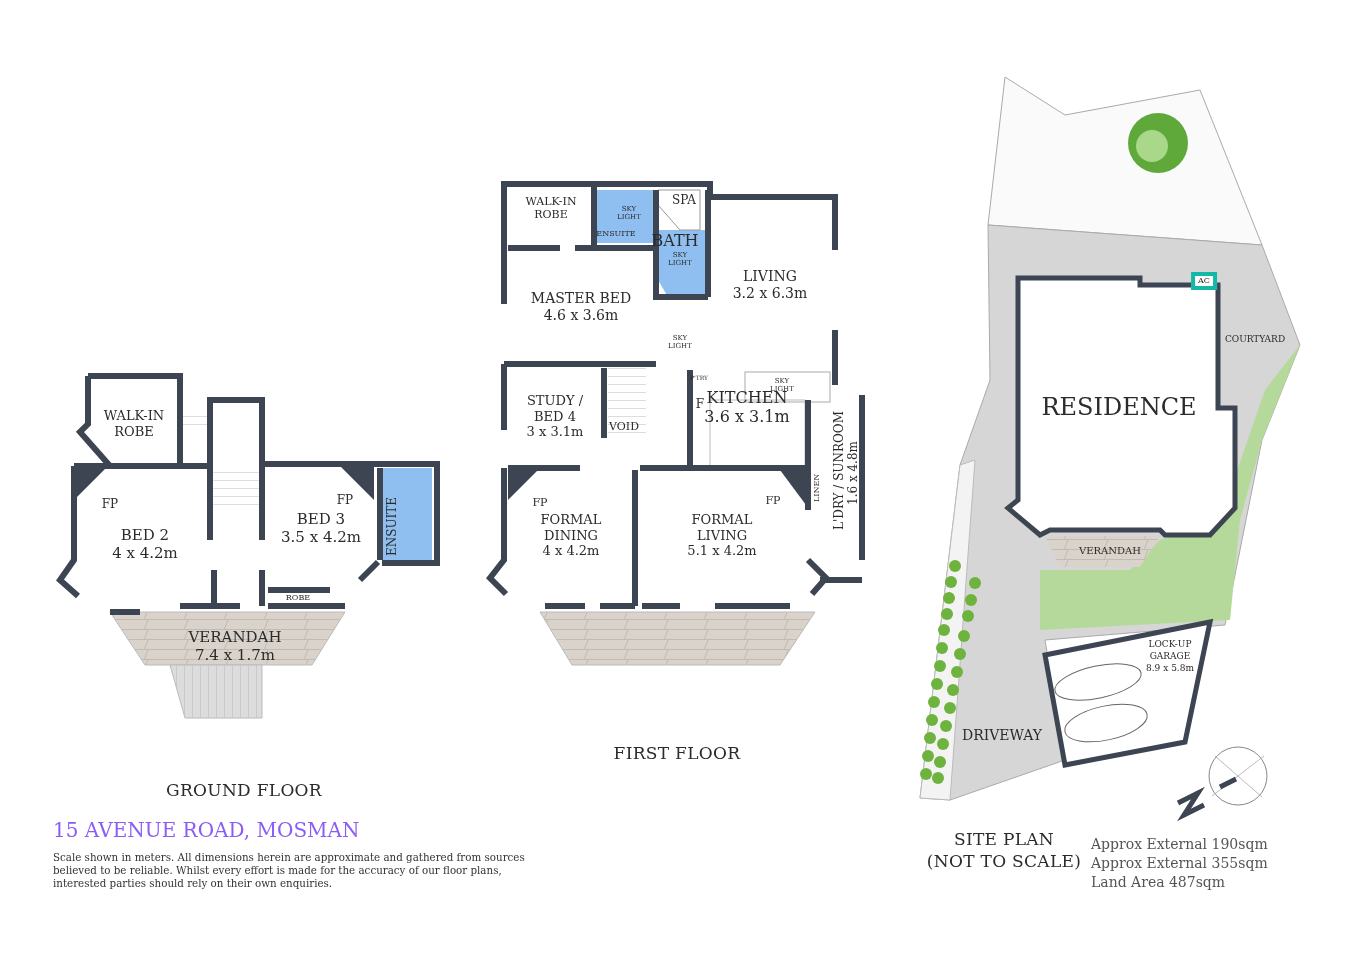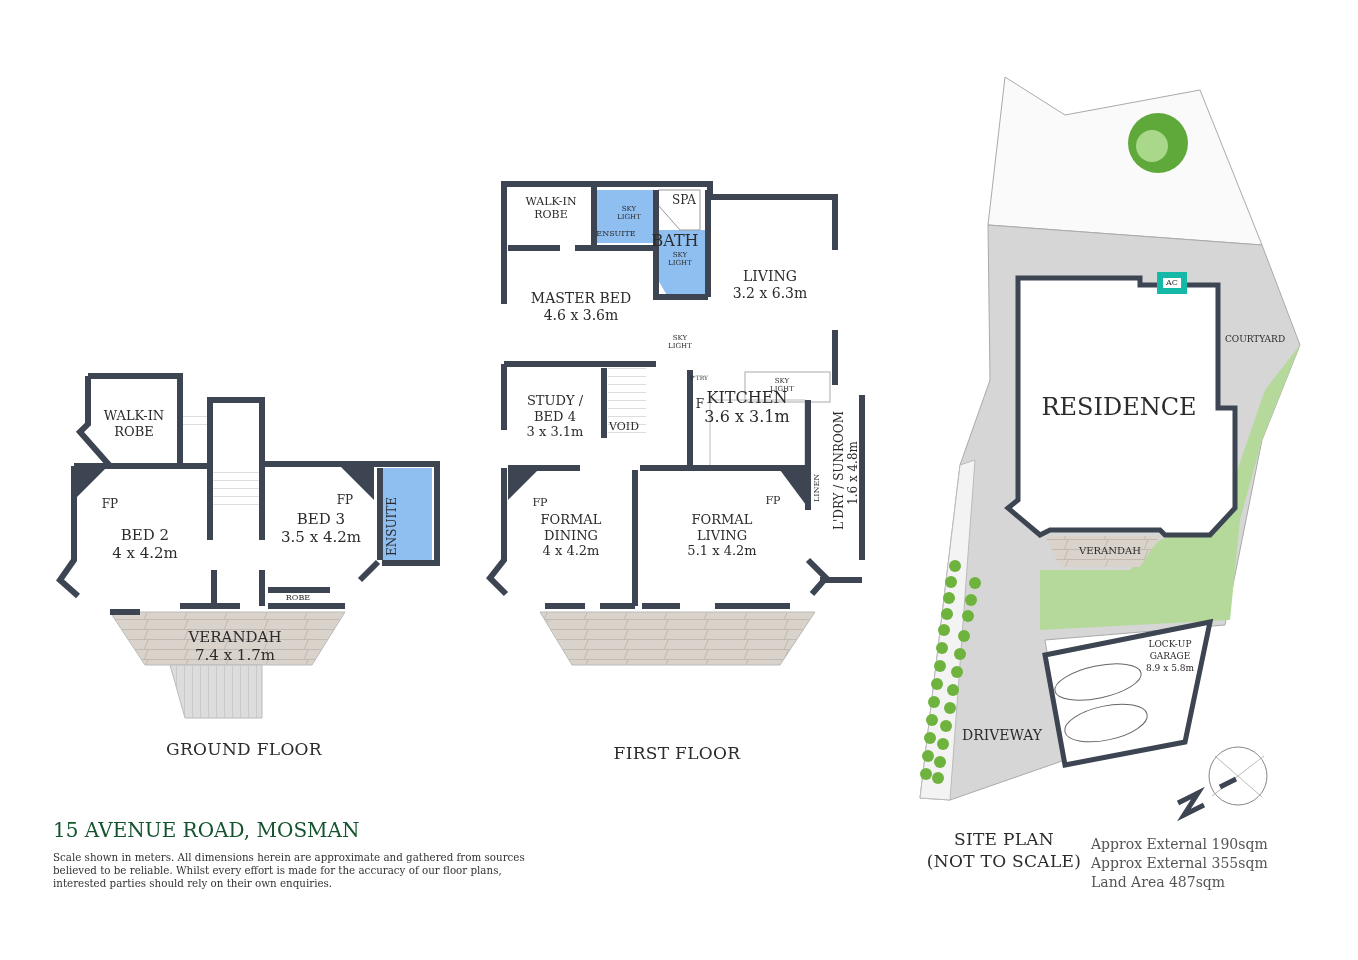--- a/index.html
+++ b/index.html
@@ -3,21 +3,21 @@
 <meta charset="utf-8">
 <style>
   html,body{margin:0;padding:0;background:#ffffff;}
   body{width:1358px;height:960px;position:relative;overflow:hidden;font-family:"DejaVu Serif",serif;color:#2b2b2b;}
   svg.plan{position:absolute;left:0;top:0;}
   .lbl{position:absolute;text-align:center;font-family:"DejaVu Serif",serif;color:#2b2b2b;line-height:1.2;white-space:nowrap;transform:translate(-50%,0);}
   .room{font-size:13px;}
   .small{font-size:8px;}
   .tiny{font-size:7px;}
   .caption{font-size:17px;letter-spacing:0.3px;}
-  .addr{position:absolute;left:53px;top:818px;font-size:20px;font-family:"DejaVu Serif",serif;color:#14532d;}
+  .addr{position:absolute;left:53px;top:818px;font-size:20px;font-family:"DejaVu Serif",serif;color:#8b5cf6;}
   .disclaimer{position:absolute;left:53px;top:851px;width:480px;font-size:10.3px;line-height:13px;font-family:"DejaVu Serif",serif;color:#333;}
   .areas{position:absolute;left:1091px;top:835px;font-size:14px;line-height:19px;font-family:"DejaVu Serif",serif;color:#555;}
   .areas div{white-space:nowrap;}
   .vert{position:absolute;font-size:12px;transform-origin:left top;white-space:nowrap;}
   .residence{font-size:24px;}
 </style>
 </head>
 <body>
 
 <svg class="plan" width="1358" height="960" viewBox="0 0 1358 960">
@@ -182,21 +182,21 @@
   <div>3.5 x 4.2m</div>
 </div>
 <div class="vert" style="left:385px;top:556px;transform:rotate(-90deg);">ENSUITE</div>
 <div class="lbl room" style="left:235px;top:628px;font-size:15px;">
   <div>VERANDAH</div>
   <div>7.4 x 1.7m</div>
 </div>
 <div class="lbl small" style="left:298px;top:593px;">ROBE</div>
 <div class="lbl room" style="left:110px;top:497px;font-size:12px;">FP</div>
 <div class="lbl room" style="left:345px;top:493px;font-size:12px;">FP</div>
-<div class="lbl caption" style="left:244px;top:739px;">GROUND FLOOR</div>
+<div class="lbl caption" style="left:244px;top:780px;">GROUND FLOOR</div>
 
 <div class="lbl" style="left:551px;top:195px;font-size:11px;">
   <div>WALK-IN</div>
   <div>ROBE</div>
 </div>
 <div class="lbl tiny" style="left:629px;top:205px;">
   <div>SKY</div>
   <div>LIGHT</div>
 </div>
 <div class="lbl small" style="left:616px;top:229px;">ENSUITE</div>
@@ -248,21 +248,21 @@
   <div>5.1 x 4.2m</div>
 </div>
 <div class="lbl" style="left:699px;top:374px;font-size:6px;">P'TRY</div>
 <div class="lbl" style="left:700px;top:397px;font-size:12px;">F</div>
 <div class="lbl" style="left:540px;top:496px;font-size:11px;">FP</div>
 <div class="lbl" style="left:773px;top:494px;font-size:11px;">FP</div>
 <div class="lbl caption" style="left:677px;top:743px;">FIRST FLOOR</div>
 
 <div class="lbl residence" style="left:1119px;top:393px;">RESIDENCE</div>
 <div class="lbl" style="left:1255px;top:334px;font-size:9px;">COURTYARD</div>
-<div class="lbl" style="left:1172px;top:272px;font-size:8px;background:#fff;border:6px solid #14b8a6;padding:0 3px;">AC</div>
+<div class="lbl" style="left:1204px;top:272px;font-size:8px;background:#fff;border:4px solid #14b8a6;padding:0 3px;">AC</div>
 <div class="lbl" style="left:1110px;top:545px;font-size:10px;">VERANDAH</div>
 <div class="lbl" style="left:1170px;top:638px;font-size:9px;line-height:12px;">
   <div>LOCK-UP</div>
   <div>GARAGE</div>
   <div>8.9 x 5.8m</div>
 </div>
 <div class="lbl" style="left:1002px;top:727px;font-size:14px;">DRIVEWAY</div>
 <div class="lbl caption" style="left:1004px;top:828px;line-height:22px;">
   <div>SITE PLAN</div>
   <div>(NOT TO SCALE)</div>

